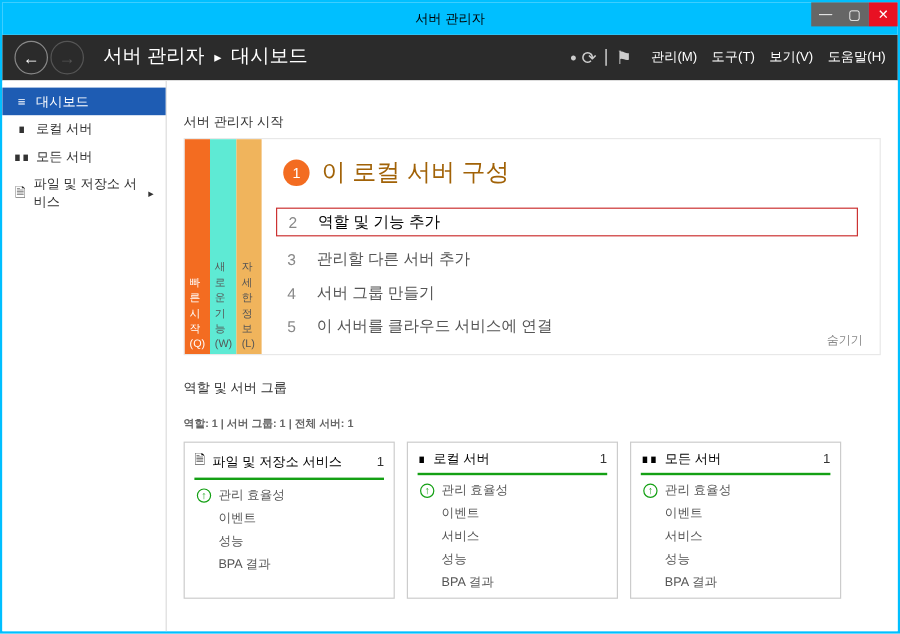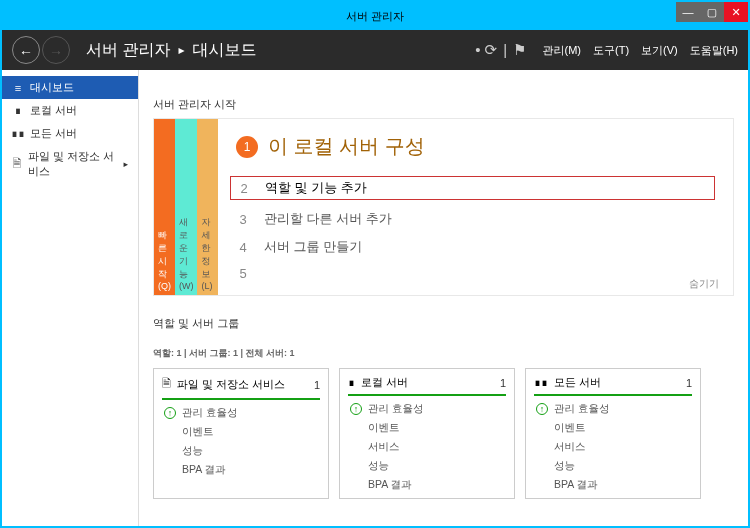--- a/index.html
+++ b/index.html
@@ -140,20 +140,21 @@
             <li>
               <span class="n">3</span>
               <span class="txt">관리할 다른 서버 추가</span>
             </li>
             <li>
               <span class="n">4</span>
               <span class="txt">서버 그룹 만들기</span>
             </li>
             <li>
               <span class="n">5</span>
+              <span class="txt">이 서버를 클라우드 서비스에 연결</span>
             </li>
           </ul>
           <div class="hide-link">숨기기</div>
         </div>
       </div>
 
       <div class="groups-title">역할 및 서버 그룹</div>
       <div class="groups-meta">역할: 1  |  서버 그룹: 1  |  전체 서버: 1</div>
 
       <div class="groups">

